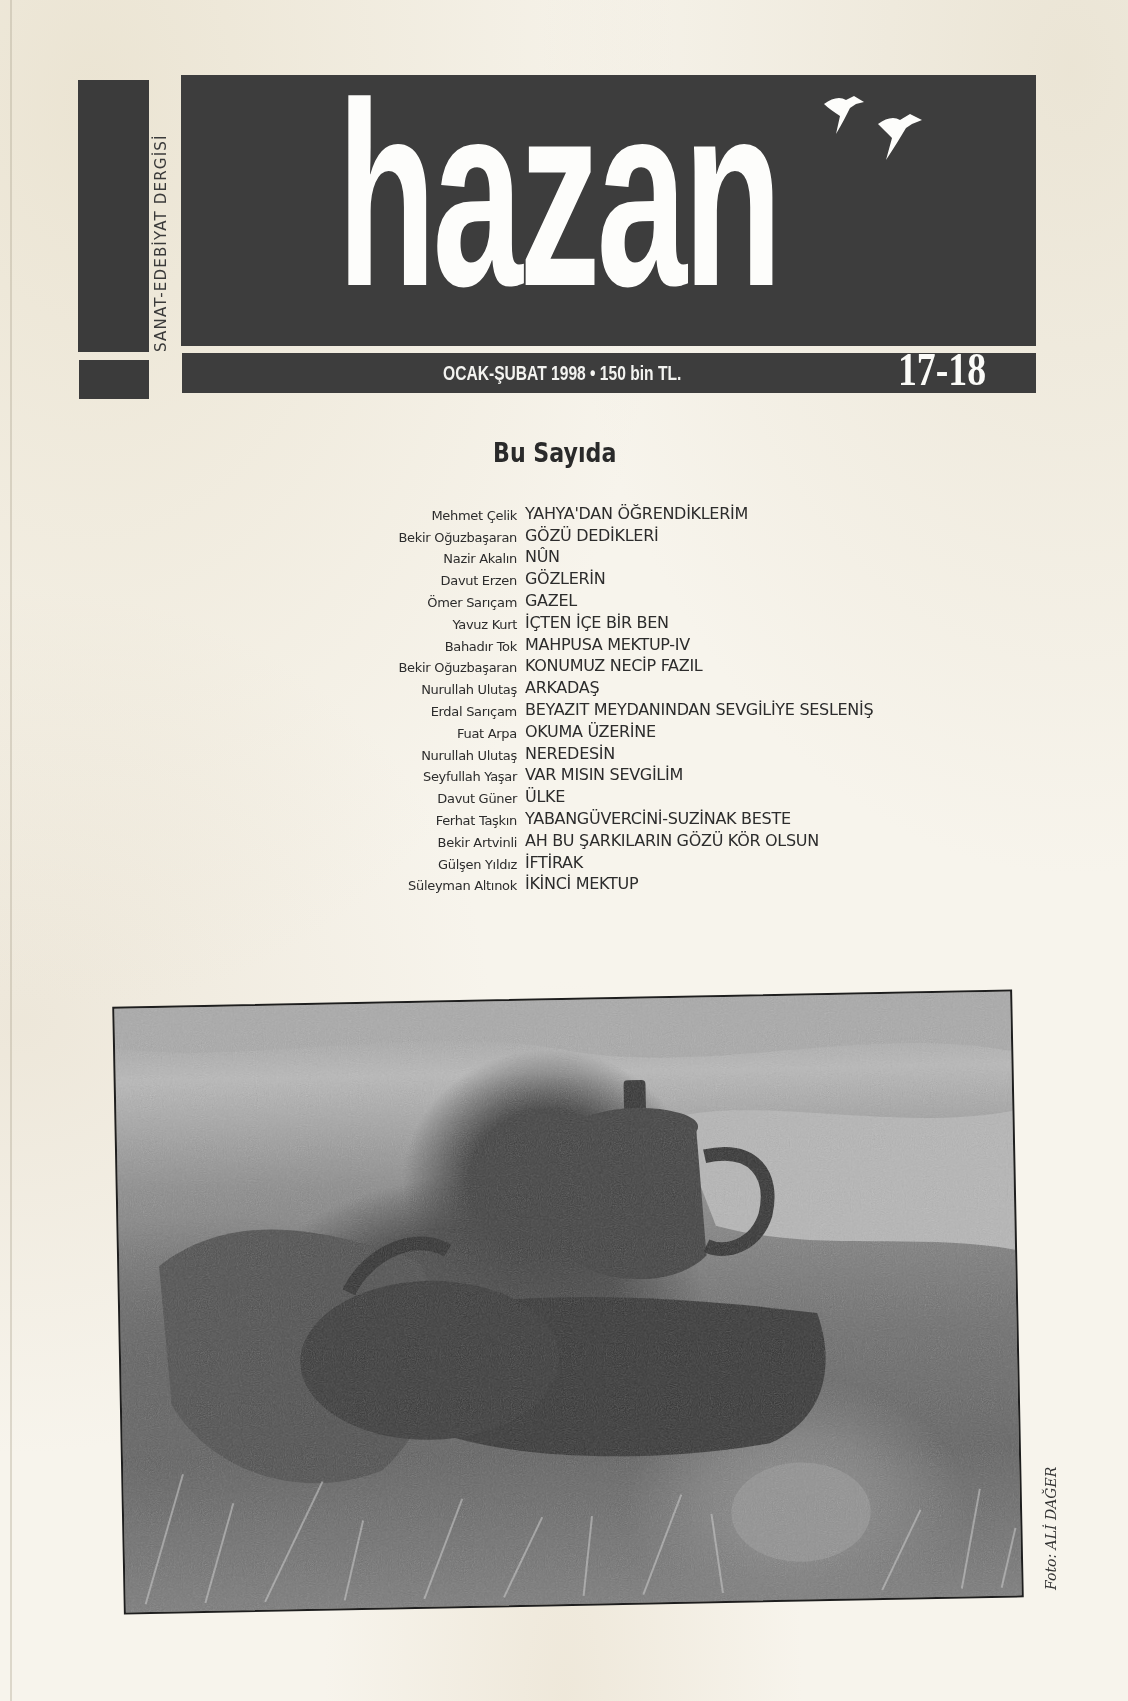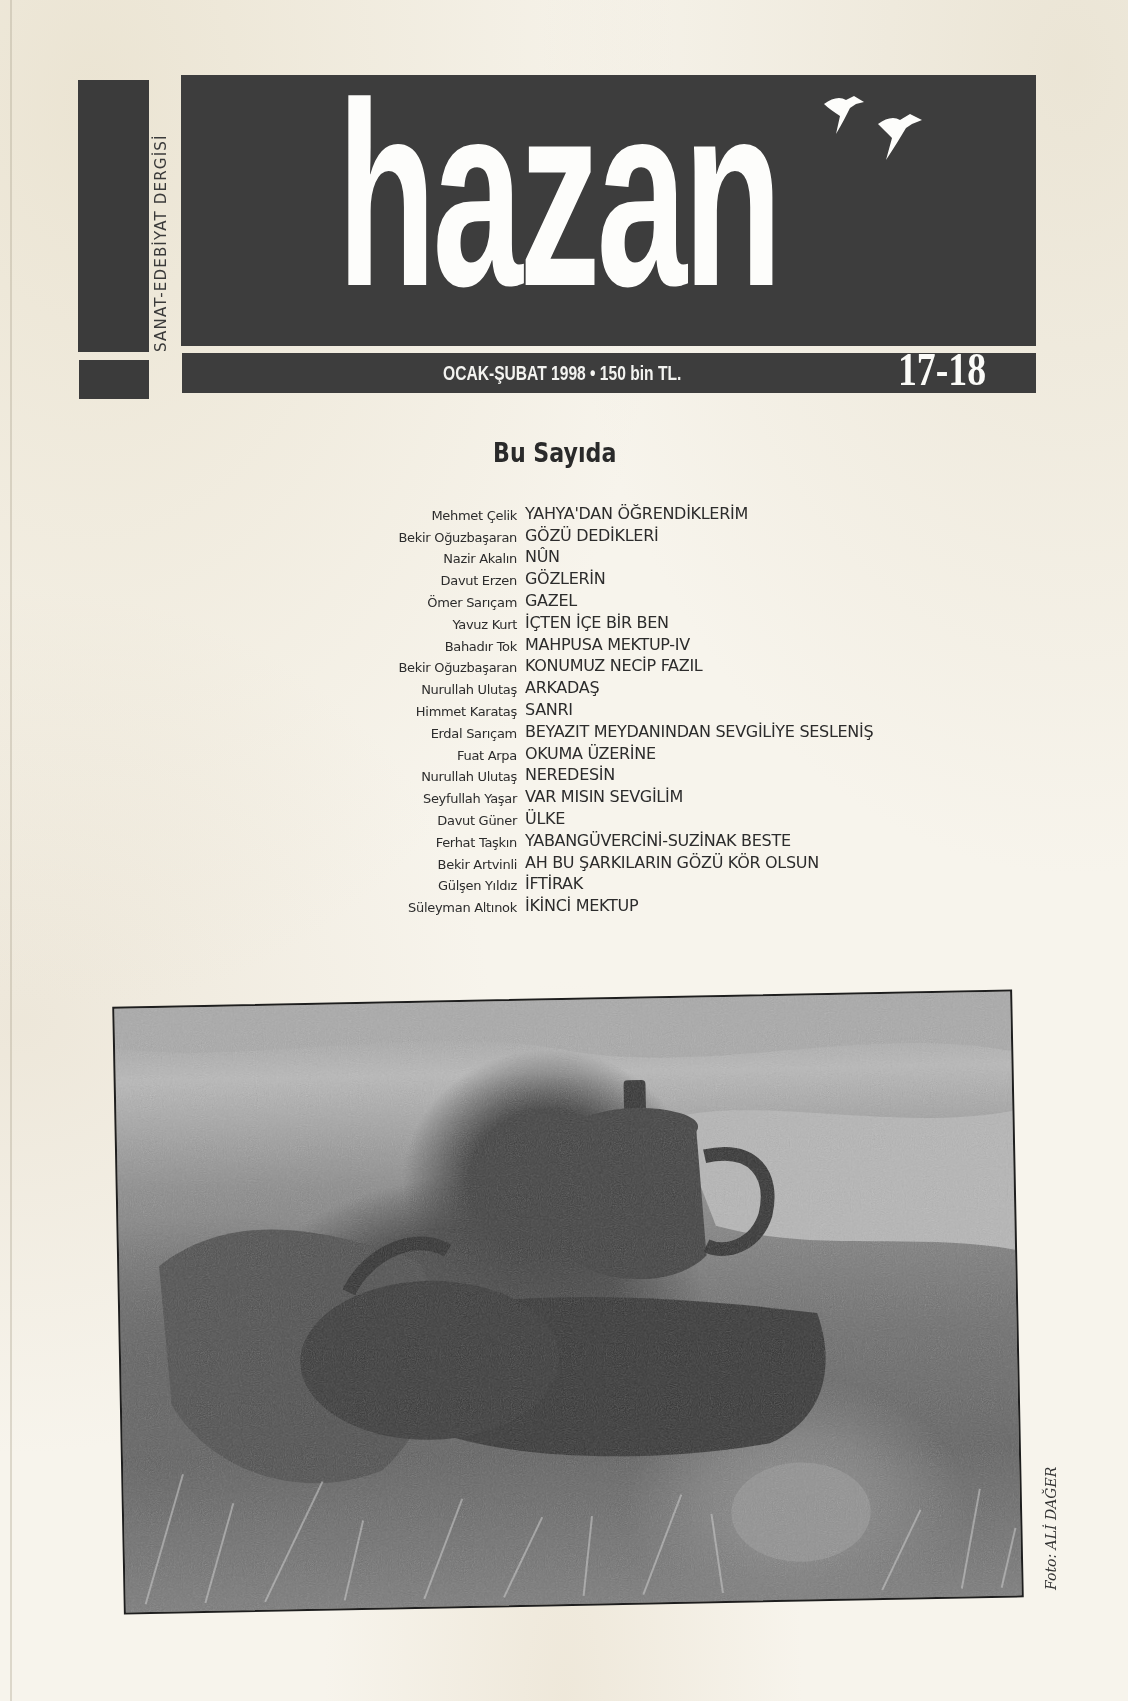--- a/index.html
+++ b/index.html
@@ -149,24 +149,20 @@
       <span class="toc-author">Bahadır Tok</span>
       <span class="toc-title">MAHPUSA MEKTUP-IV</span>
     </div>
   <div class="toc-row">
       <span class="toc-author">Bekir Oğuzbaşaran</span>
       <span class="toc-title">KONUMUZ NECİP FAZIL</span>
     </div>
   <div class="toc-row">
       <span class="toc-author">Nurullah Ulutaş</span>
       <span class="toc-title">ARKADAŞ</span>
-    </div>
-  <div class="toc-row">
-      <span class="toc-author">Himmet Karataş</span>
-      <span class="toc-title">SANRI</span>
     </div>
   <div class="toc-row">
       <span class="toc-author">Erdal Sarıçam</span>
       <span class="toc-title">BEYAZIT MEYDANINDAN SEVGİLİYE SESLENİŞ</span>
     </div>
   <div class="toc-row">
       <span class="toc-author">Fuat Arpa</span>
       <span class="toc-title">OKUMA ÜZERİNE</span>
     </div>
   <div class="toc-row">

